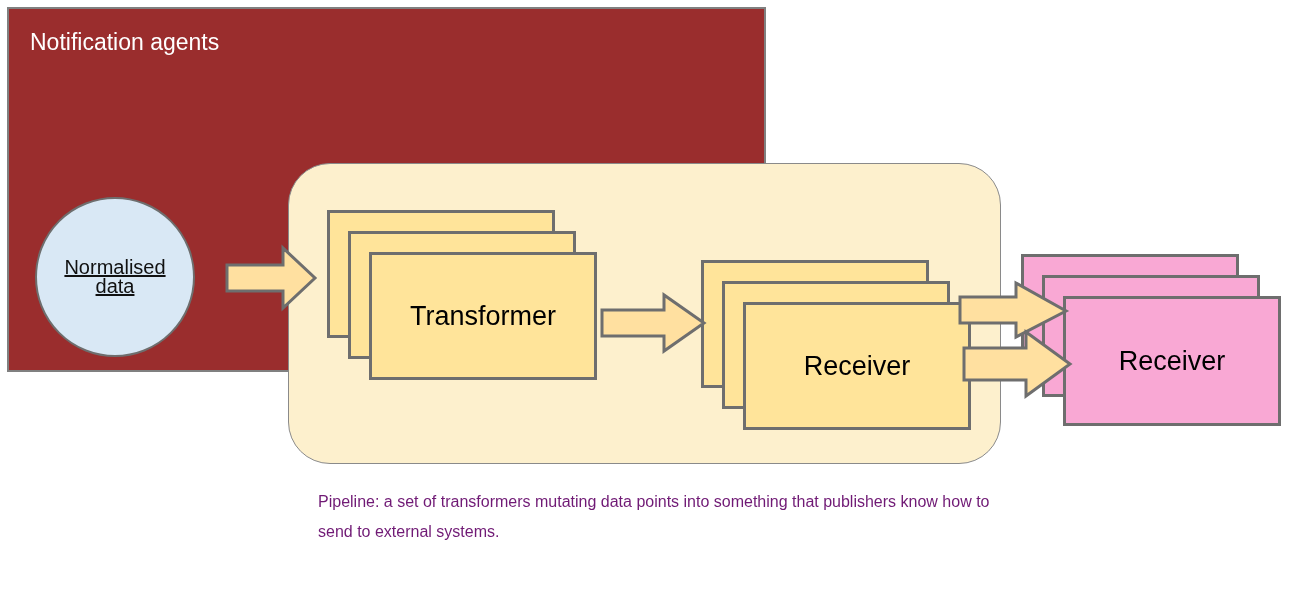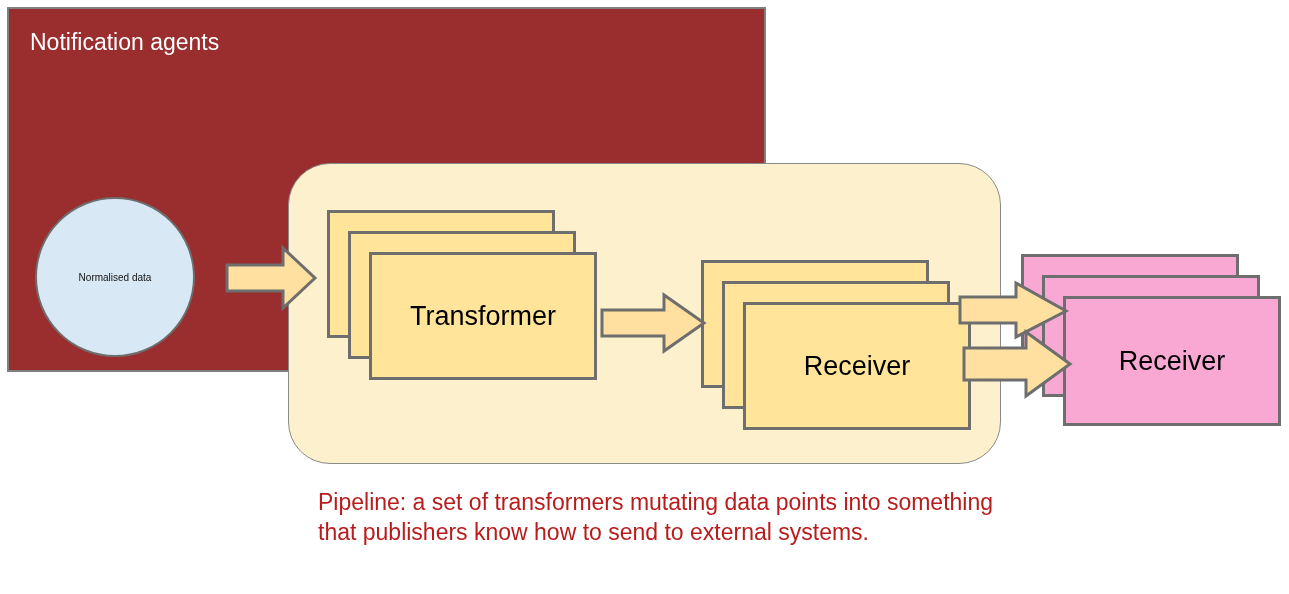--- a/index.html
+++ b/index.html
@@ -53,24 +53,25 @@
     border-radius: 50%;
     background: #d9e8f5;
     border: 2px solid #6e6e6e;
     box-sizing: border-box;
     display: flex;
     align-items: center;
     justify-content: center;
     text-align: center;
   }
   .data-circle .label {
-    font-size: 10px;
+    font-size: 20px;
     line-height: 19px;
     color: #111111;
     max-width: 120px;
+    text-decoration: underline;
   }
 
   
   .pipeline-box {
     position: absolute;
     left: 288px;
     top: 163px;
     width: 713px;
     height: 301px;
     background: #fdf0cd;
@@ -141,23 +142,23 @@
   .arrow-2 { left: 600px; top: 292px; width: 106px; height: 62px; z-index: 6; }
   .arrow-3 { left: 958px; top: 281px; width: 110px; height: 58px; z-index: 7; }
   .arrow-4 { left: 962px; top: 330px; width: 110px; height: 68px; z-index: 8; }
 
   
   .caption {
     position: absolute;
     left: 318px;
     top: 487px;
     width: 700px;
-    font-size: 23px;
+    font-size: 16px;
     line-height: 30px;
-    color: #b91c1c;
+    color: #701a75;
     white-space: pre-line;
   }
 </style>
 </head>
 <body>
 
 <div id="stage">
 
   <div class="agents-box">
     <div class="agents-title">Notification agents</div>

